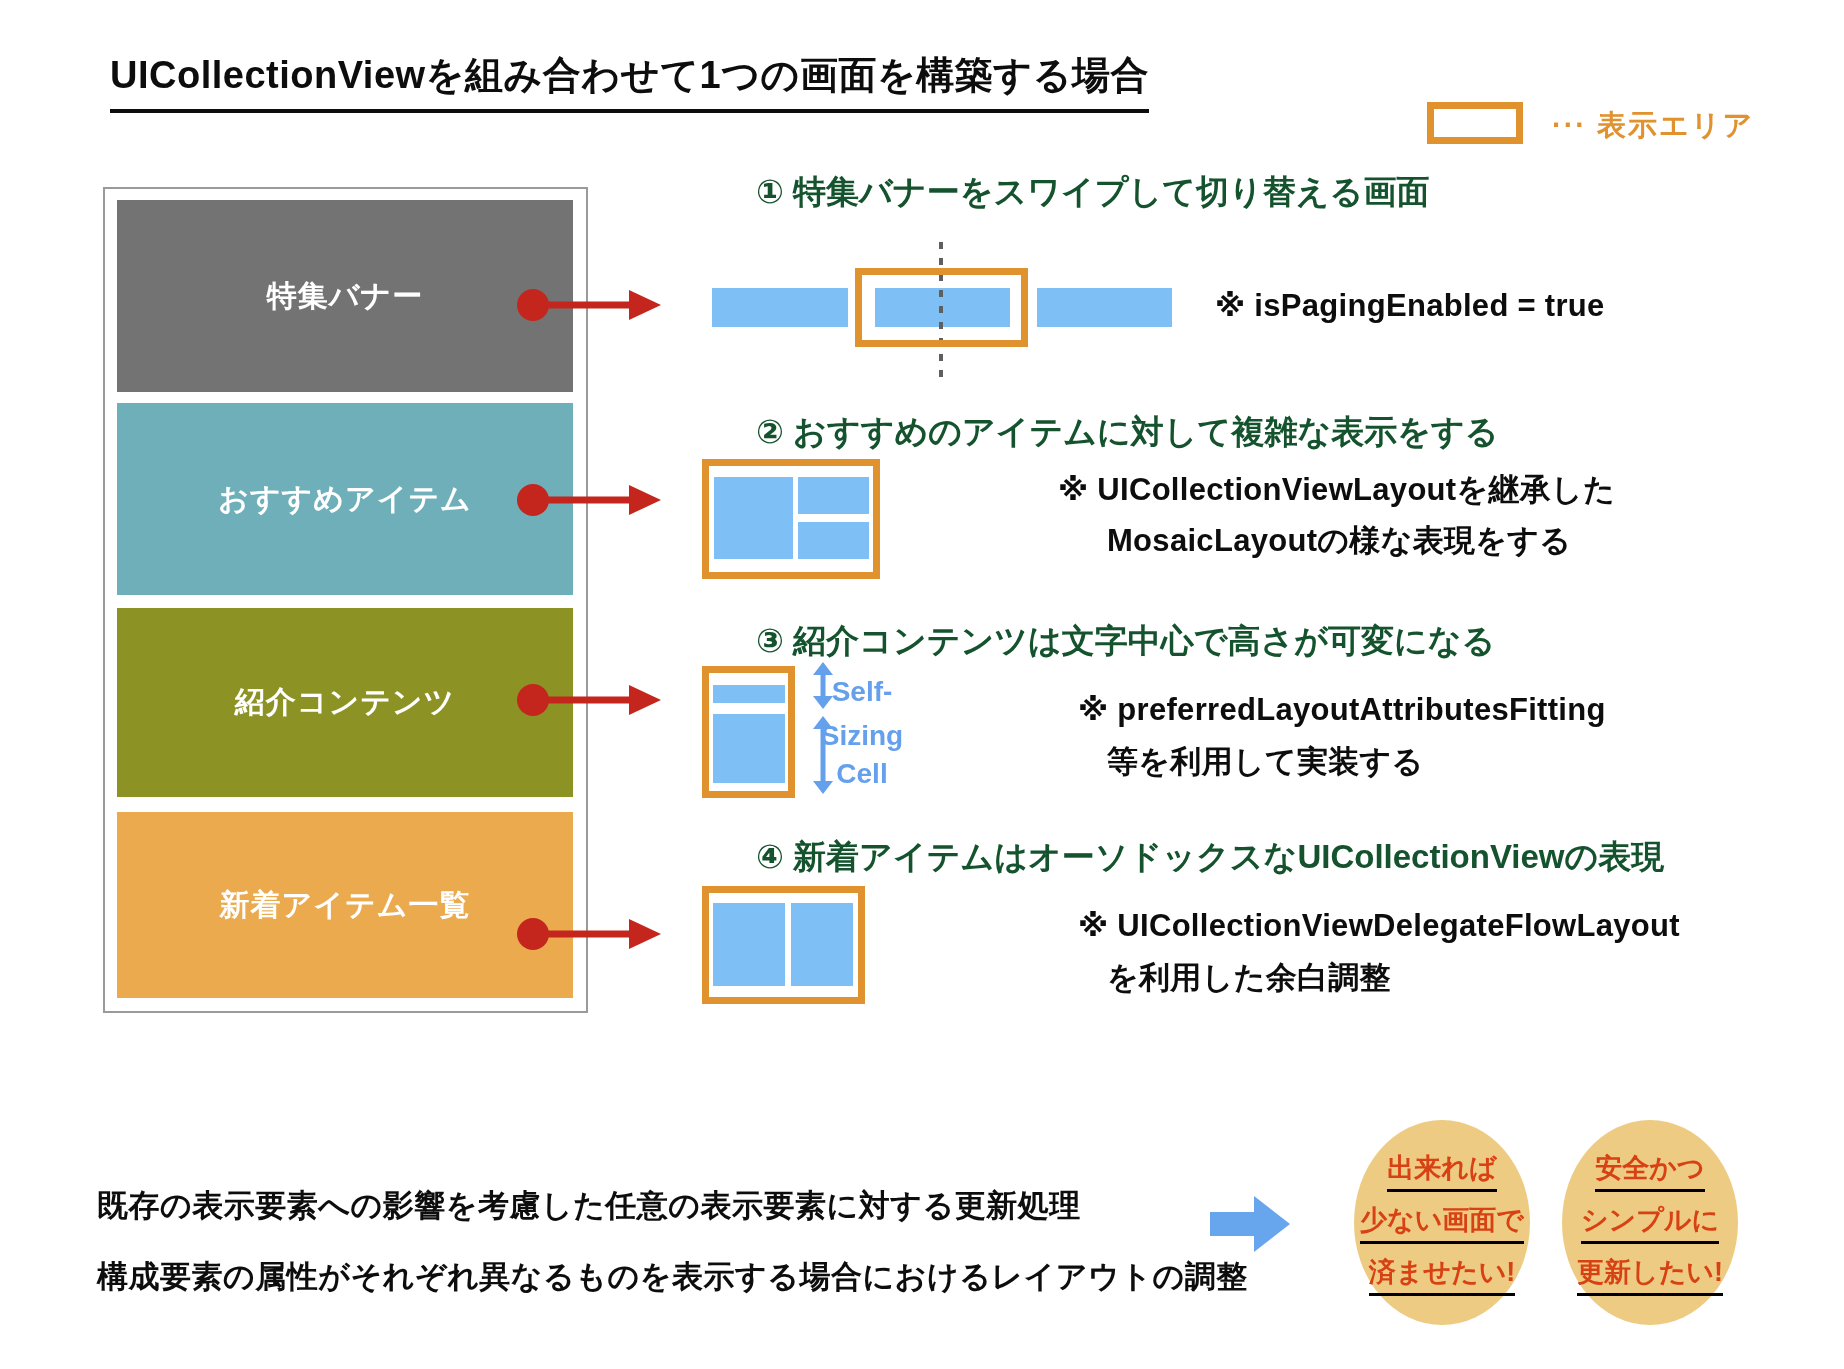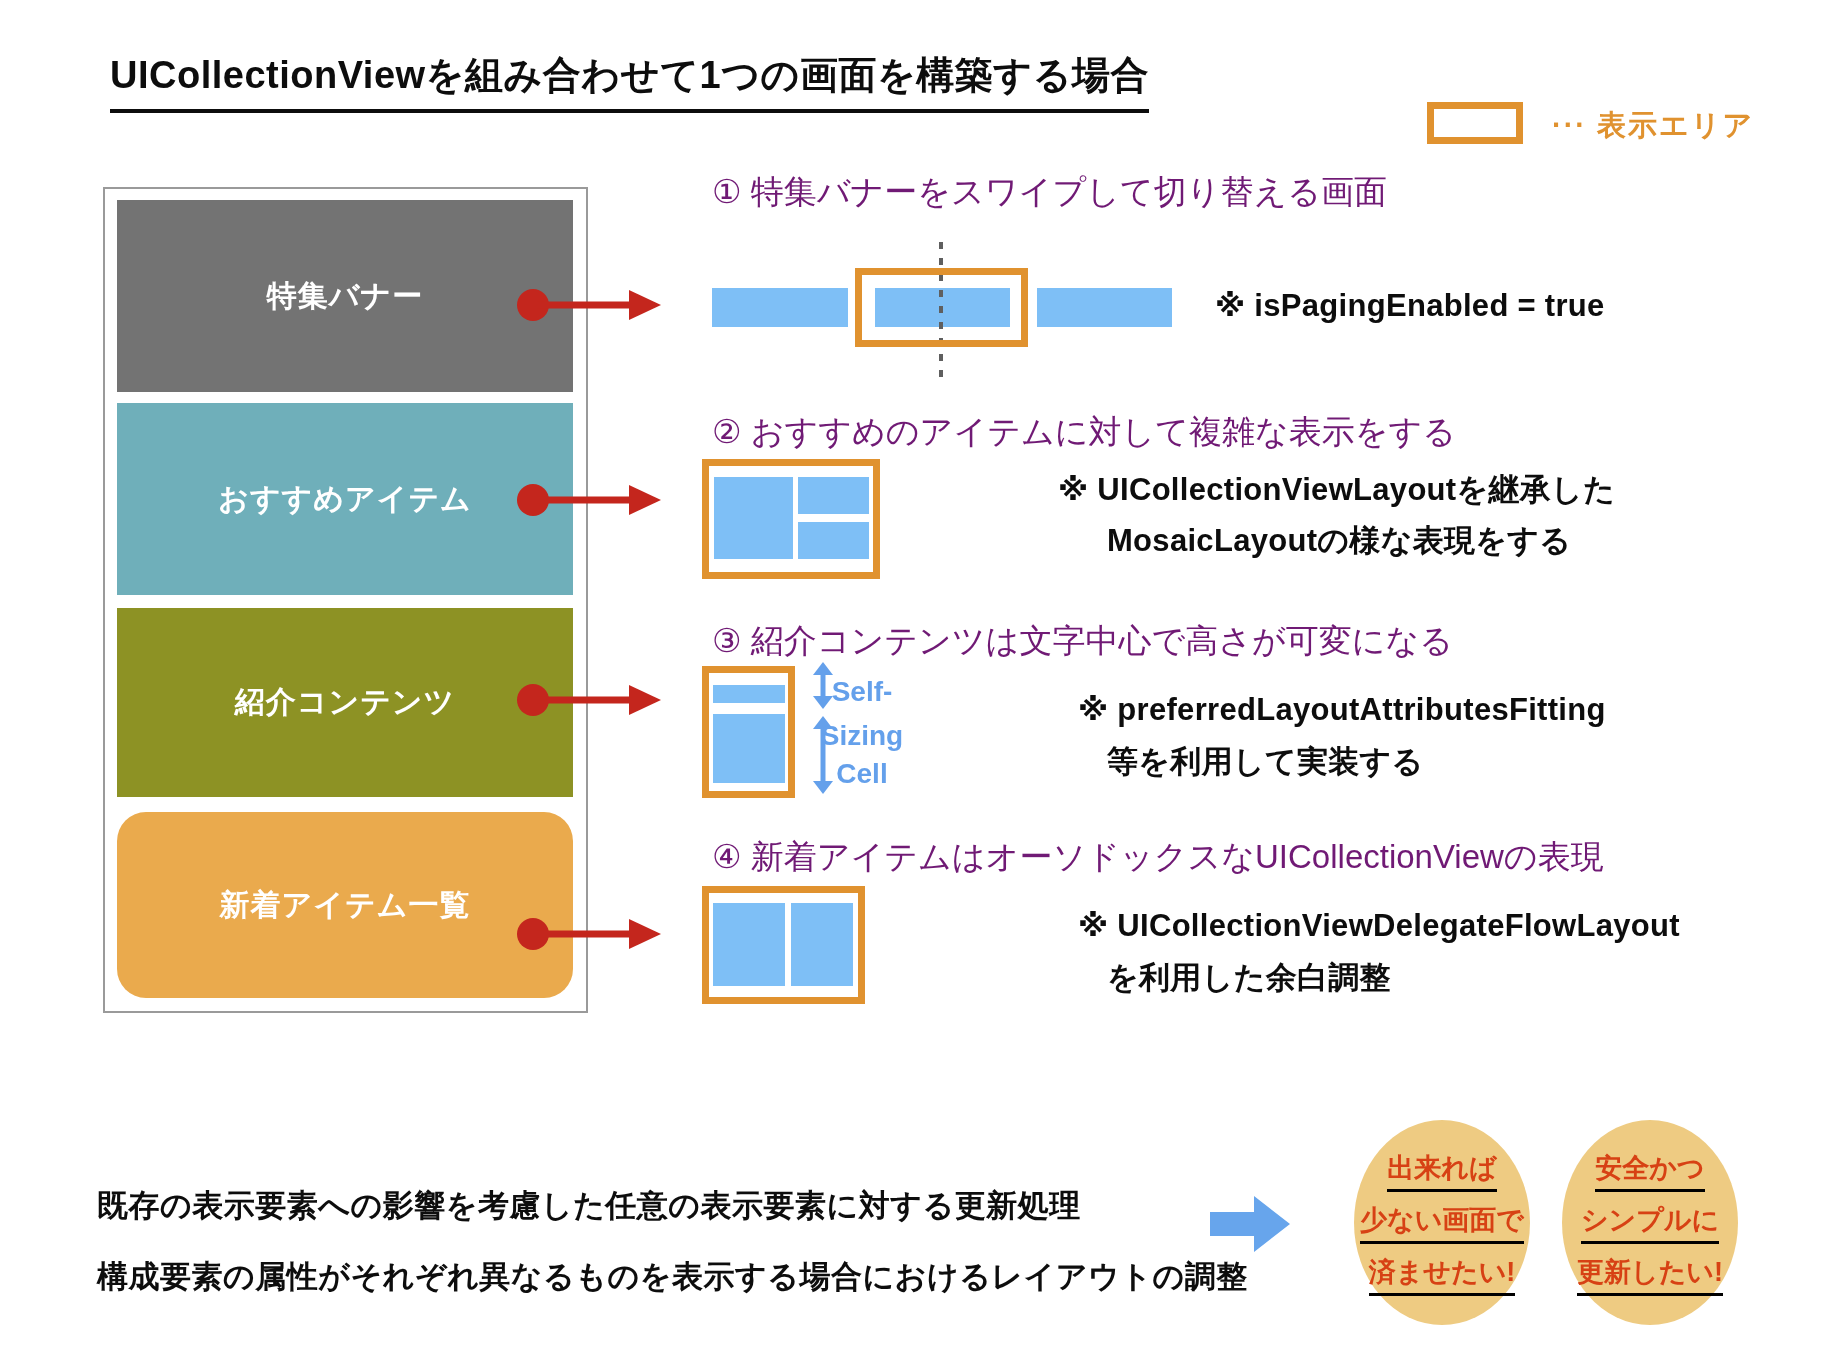--- a/index.html
+++ b/index.html
@@ -15,27 +15,27 @@
   .legend-frame { left:1427px; top:102px; width:96px; height:42px; border:7px solid #E0922F; box-sizing:border-box; background:#fff; }
   .legend-label { left:1540px; top:106px; font-size:29px; font-weight:bold; color:#E0922F; letter-spacing:2px;margin-left:12px; }
 
   
   .screen-outline { left:103px; top:187px; width:485px; height:826px; border:2px solid #9a9a9a; box-sizing:border-box; background:#fff; }
   .block { left:117px; width:456px; display:flex; align-items:center; justify-content:center;
            color:#ffffff; font-size:30px; font-weight:bold; letter-spacing:1px; }
   .block-1 { top:200px; height:192px; background:#737373; }
   .block-2 { top:403px; height:192px; background:#6FAFBA; }
   .block-3 { top:608px; height:189px; background:#8D9224; }
-  .block-4 { top:812px; height:186px; background:#EAAA4D;border-radius:29px; }
+  .block-4 { top:812px; height:186px; background:#EAAA4D; }
 
   
   .connector { left:515px; width:150px; height:40px; }
 
   
-  .heading { font-size:33px; font-weight:normal; color:#701a75; }
+  .heading { font-size:33px; font-weight:bold; color:#14532d;margin-left:44px; }
   .h1 { left:712px; top:170px; }
   .h2 { left:712px; top:410px; }
   .h3 { left:712px; top:619px; }
   .h4 { left:712px; top:835px; }
   .note { font-size:31px; font-weight:600; color:#0d0d0d; letter-spacing:.3px; }
 
   
   .cell { background:#7EBFF6; }
   .oframe { border:7px solid #E0922F; box-sizing:border-box; background:transparent; }
 

